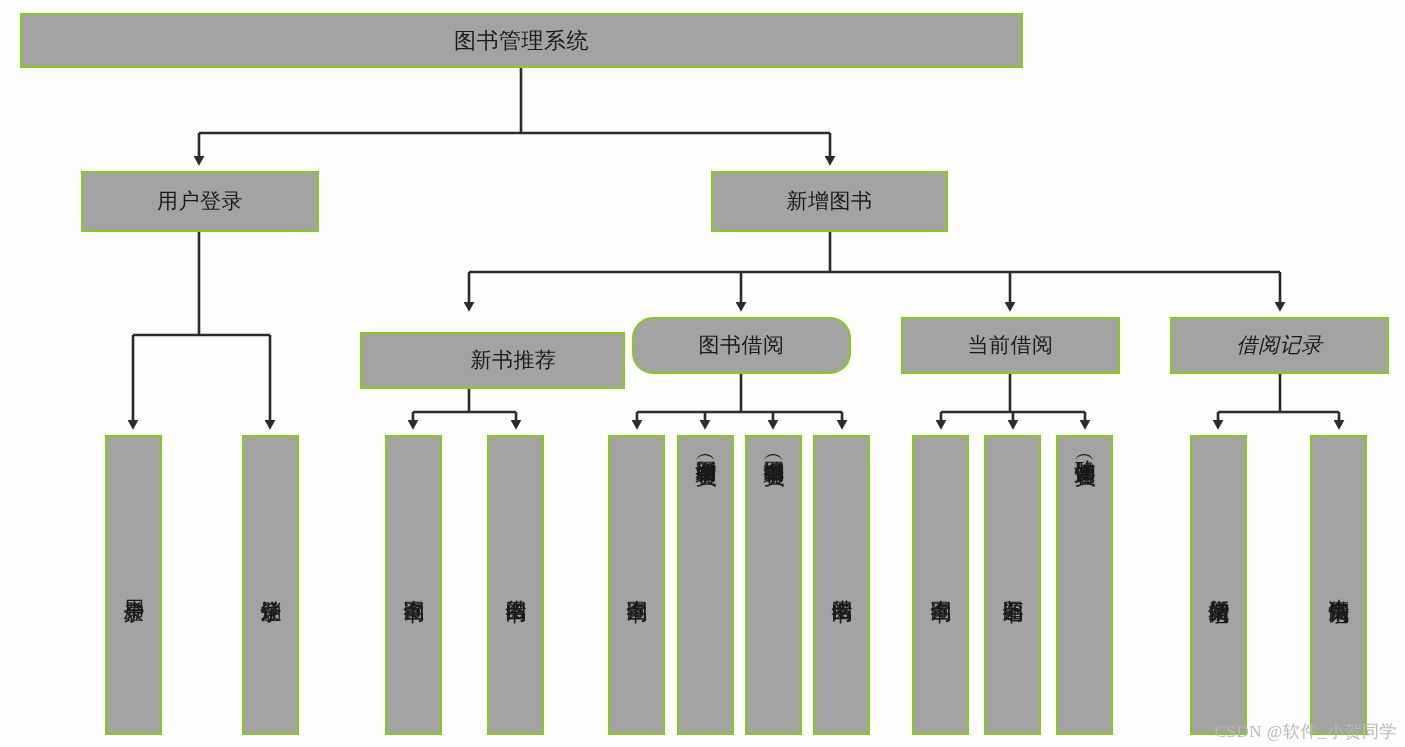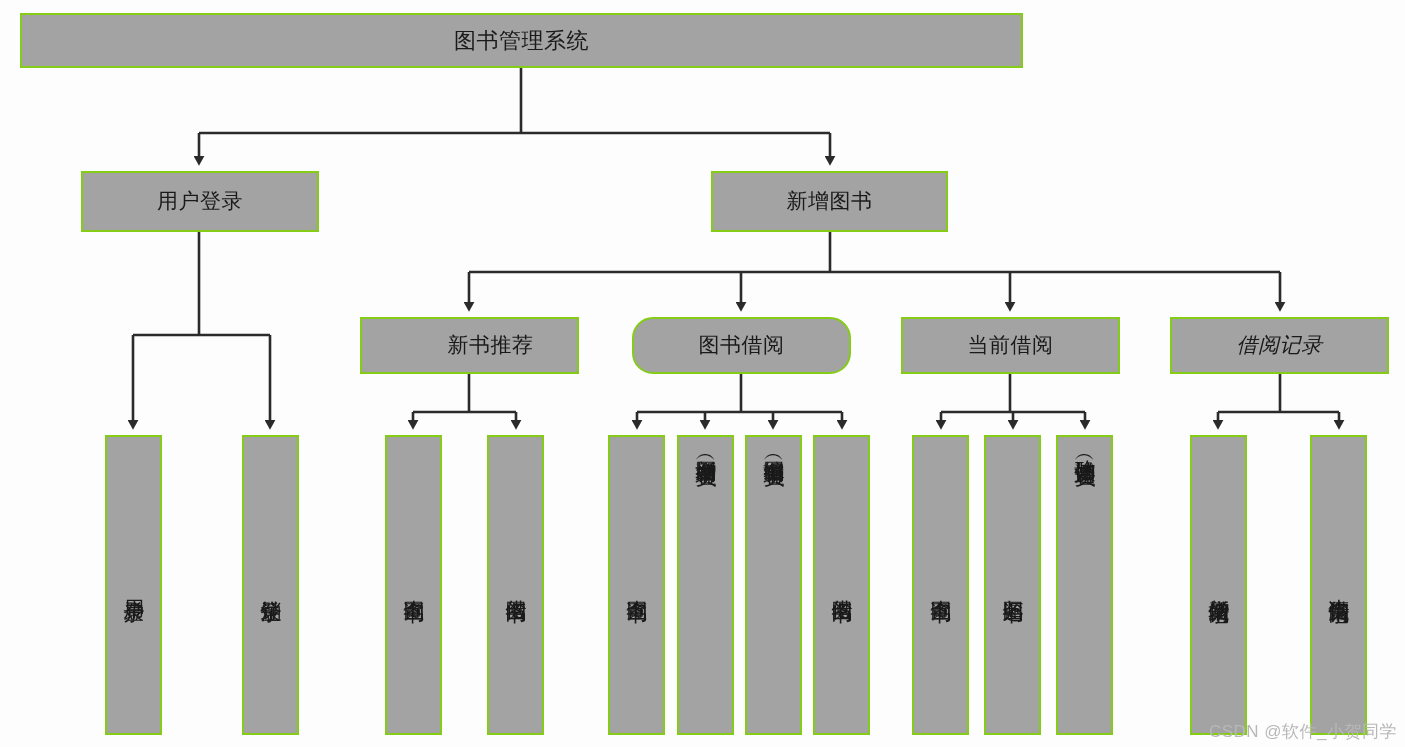--- a/index.html
+++ b/index.html
@@ -72,21 +72,21 @@
   }
   .watermark {
     position: absolute;
     right: 8px;
     bottom: 4px;
     font-size: 17px;
     color: #b8b8b8;
     letter-spacing: 0.5px;
     white-space: nowrap;
     z-index: 3;
-    font-family: Liberation Sans, sans-serif;
+    font-family: Liberation Serif, serif;
   }
 </style>
 </head>
 <body>
 
 <div id="canvas">
 
   <svg id="edges" viewBox="0 0 1405 747" xmlns="http://www.w3.org/2000/svg">
     <defs>
       <marker id="arrow" markerWidth="10" markerHeight="11" refX="1.2" refY="5.5" orient="auto" markerUnits="userSpaceOnUse">
@@ -141,21 +141,21 @@
     <span class="node-label">图书管理系统</span>
   </div>
 
   <div class="node horiz" style="left:81px; top:171px; width:238px; height:61px;">
     <span class="node-label">用户登录</span>
   </div>
   <div class="node horiz" style="left:711px; top:171px; width:237px; height:61px;">
     <span class="node-label">新增图书</span>
   </div>
 
-  <div class="node horiz" style="left:360px; top:317px; width:219px; height:57px;padding-left:42px;">
+  <div class="node horiz" style="left:360px; top:332px; width:265px; height:57px;padding-left:42px;">
     <span class="node-label">新书推荐</span>
   </div>
   <div class="node horiz" style="left:632px; top:317px; width:219px; height:57px;border-radius:21px;">
     <span class="node-label">图书借阅</span>
   </div>
   <div class="node horiz" style="left:901px; top:317px; width:219px; height:57px;">
     <span class="node-label">当前借阅</span>
   </div>
   <div class="node horiz" style="left:1170px; top:317px; width:219px; height:57px;font-style:italic;">
     <span class="node-label">借阅记录</span>

